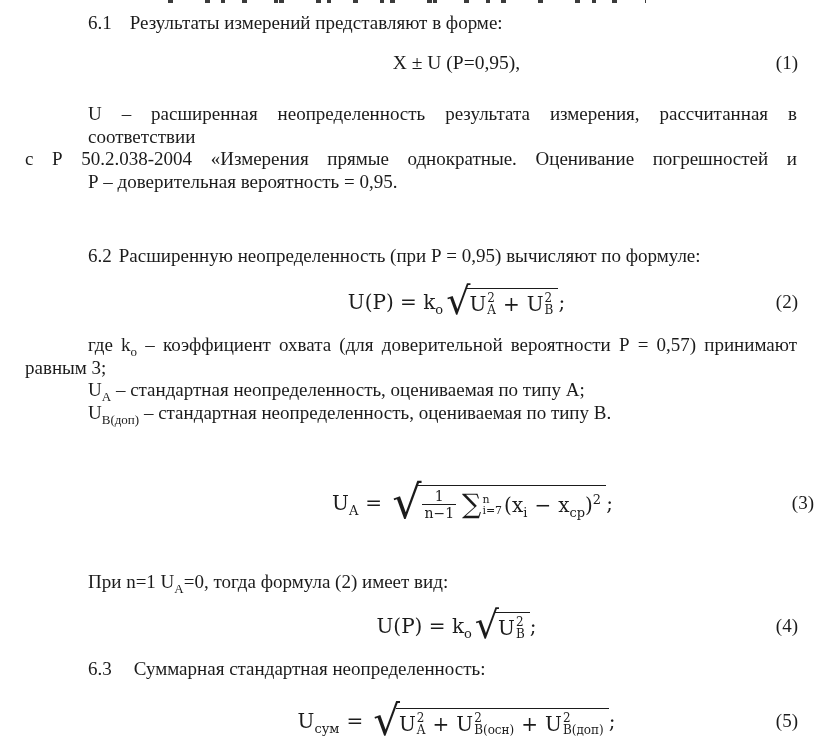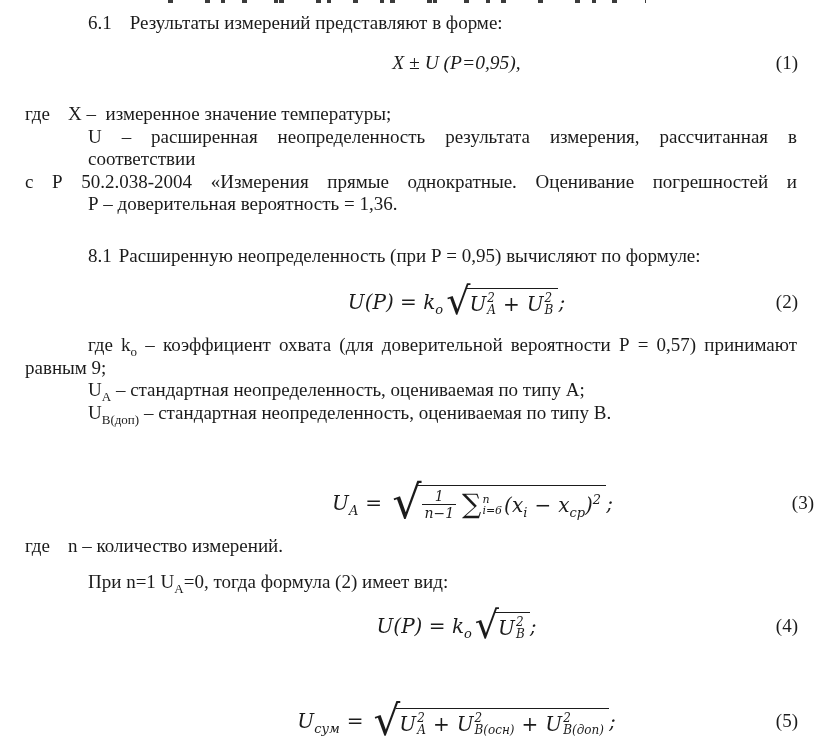--- a/index.html
+++ b/index.html
@@ -29,21 +29,21 @@
   .frow{
     position:absolute;left:0;width:828px;box-sizing:border-box;padding-left:85px;
     display:flex;align-items:center;justify-content:center;
     font-family:"DejaVu Serif",serif;font-size:20px;
   }
   .frow.serif1{font-family:"Liberation Serif",serif;font-size:19.5px;}
   .fnum{
     position:absolute;right:30px;top:50%;transform:translateY(-50%);
     font-family:"Liberation Serif",serif;font-size:19px;
   }
-  .fx{display:inline-flex;align-items:center;font-style:italic;}
+  .fx{display:inline-flex;align-items:center;}
   .tok{display:inline-block;}
   .eq{margin:0 7px;}
   .op{margin:0 7px;}
   sub.fsub{font-size:13px;line-height:0;}
   
   .ss{display:inline-flex;flex-direction:column;align-items:flex-start;line-height:1;margin-left:1px;}
   .ss .t,.ss .b{display:block;font-size:12px;}
   sup.fsup{font-size:13px;line-height:0;}
   
   .sqrt{display:inline-flex;align-items:flex-end;margin-left:3px;}
@@ -73,30 +73,27 @@
   </div>
 
   <div class="frow serif1" style="top:48px;height:30px;">
     <span class="fx">
       <span class="tok">Х ± U (Р=0,95),</span>
     </span>
     <span class="fnum">(1)</span>
   </div>
 
   <div class="tblock" style="top:103px;">
-    <div class="line">
-      <span class="lead">где</span><span class="pre">Х –  измеренное значение температуры;</span>
-    </div>
     <div class="line ind just"><span>U – расширенная  неопределенность  результата измерения, рассчитанная в соответствии</span></div>
     <div class="line just"><span>с Р 50.2.038-2004 «Измерения прямые однократные. Оценивание погрешностей и</span></div>
-    <div class="line ind"><span>Р – доверительная вероятность = 1,36.</span></div>
+    <div class="line ind"><span>Р – доверительная вероятность = 0,95.</span></div>
   </div>
 
   <div class="hline" style="top:245px;left:88px;">
-    <span>8.1</span><span class="g6">Расширенную неопределенность (при Р = 0,95) вычисляют по формуле:</span>
+    <span>6.2</span><span class="g6">Расширенную неопределенность (при Р = 0,95) вычисляют по формуле:</span>
   </div>
 
   <div class="frow" style="top:281px;height:42px;">
     <span class="fx">
       <span class="tok"><span>U(P) = k</span><sub class="fsub">о</sub></span>
       <span class="sqrt s2">
         <span class="sgn">√</span>
         <span class="bod">
           <span>U</span>
             <span class="ss">
@@ -113,21 +110,21 @@
       </span>
       <span class="tok">;</span>
     </span>
     <span class="fnum">(2)</span>
   </div>
 
   <div class="tblock" style="top:334px;">
     <div class="line ind just">
       <span>где k</span><sub class="bsub">о</sub><span> – коэффициент охвата (для доверительной вероятности Р = 0,57) принимают</span>
     </div>
-    <div class="line"><span>равным 9;</span></div>
+    <div class="line"><span>равным 3;</span></div>
     <div class="line ind">
       <span>U</span><sub class="bsub">А</sub><span> – стандартная неопределенность, оцениваемая по типу А;</span>
     </div>
     <div class="line ind">
       <span>U</span><sub class="bsub">В(доп)</sub><span> – стандартная неопределенность, оцениваемая по типу В.</span>
     </div>
   </div>
 
   <div class="frow" style="top:474px;height:58px;margin-left:16px;">
     <span class="fx">
@@ -136,37 +133,32 @@
       <span class="sqrt s3">
         <span class="sgn">√</span>
         <span class="bod">
           <span class="frac">
             <span class="num">1</span>
             <span class="den">n−1</span>
           </span>
           <span class="sig">∑</span>
           <span class="ss sigss">
               <span class="t">n</span>
-              <span class="b">i=6</span>
+              <span class="b">i=7</span>
             </span>
           <span class="tok" style="margin-left:2px;"><span>(x</span><sub class="fsub">i</sub></span>
           <span class="op">−</span>
           <span class="tok"><span>x</span><sub class="fsub">ср</sub><span>)</span><sup class="fsup">2</sup></span>
         </span>
       </span>
       <span class="tok">;</span>
     </span>
     <span class="fnum">(3)</span>
   </div>
 
-  <div class="tblock" style="top:535px;">
-    <div class="line">
-      <span class="lead">где</span><span>n – количество измерений.</span>
-    </div>
-  </div>
 
   <div class="hline" style="top:571px;left:88px;">
     <span>При n=1 U</span><sub class="bsub">А</sub><span>=0, тогда формула (2) имеет вид:</span>
   </div>
 
   <div class="frow" style="top:606px;height:40px;">
     <span class="fx">
       <span class="tok"><span>U(P) = k</span><sub class="fsub">о</sub></span>
       <span class="sqrt s4">
         <span class="sgn">√</span>
@@ -176,20 +168,23 @@
               <span class="t">2</span>
               <span class="b">B</span>
             </span>
         </span>
       </span>
       <span class="tok">;</span>
     </span>
     <span class="fnum">(4)</span>
   </div>
 
+  <div class="hline" style="top:658px;left:88px;">
+    <span>6.3</span><span class="g22">Суммарная стандартная неопределенность:</span>
+  </div>
 
   <div class="frow" style="top:690px;height:62px;">
     <span class="fx">
       <span class="tok"><span>U</span><sub class="fsub">сум</sub></span>
       <span class="tok eq">=</span>
       <span class="sqrt s5">
         <span class="sgn">√</span>
         <span class="bod">
           <span>U</span>
             <span class="ss">

